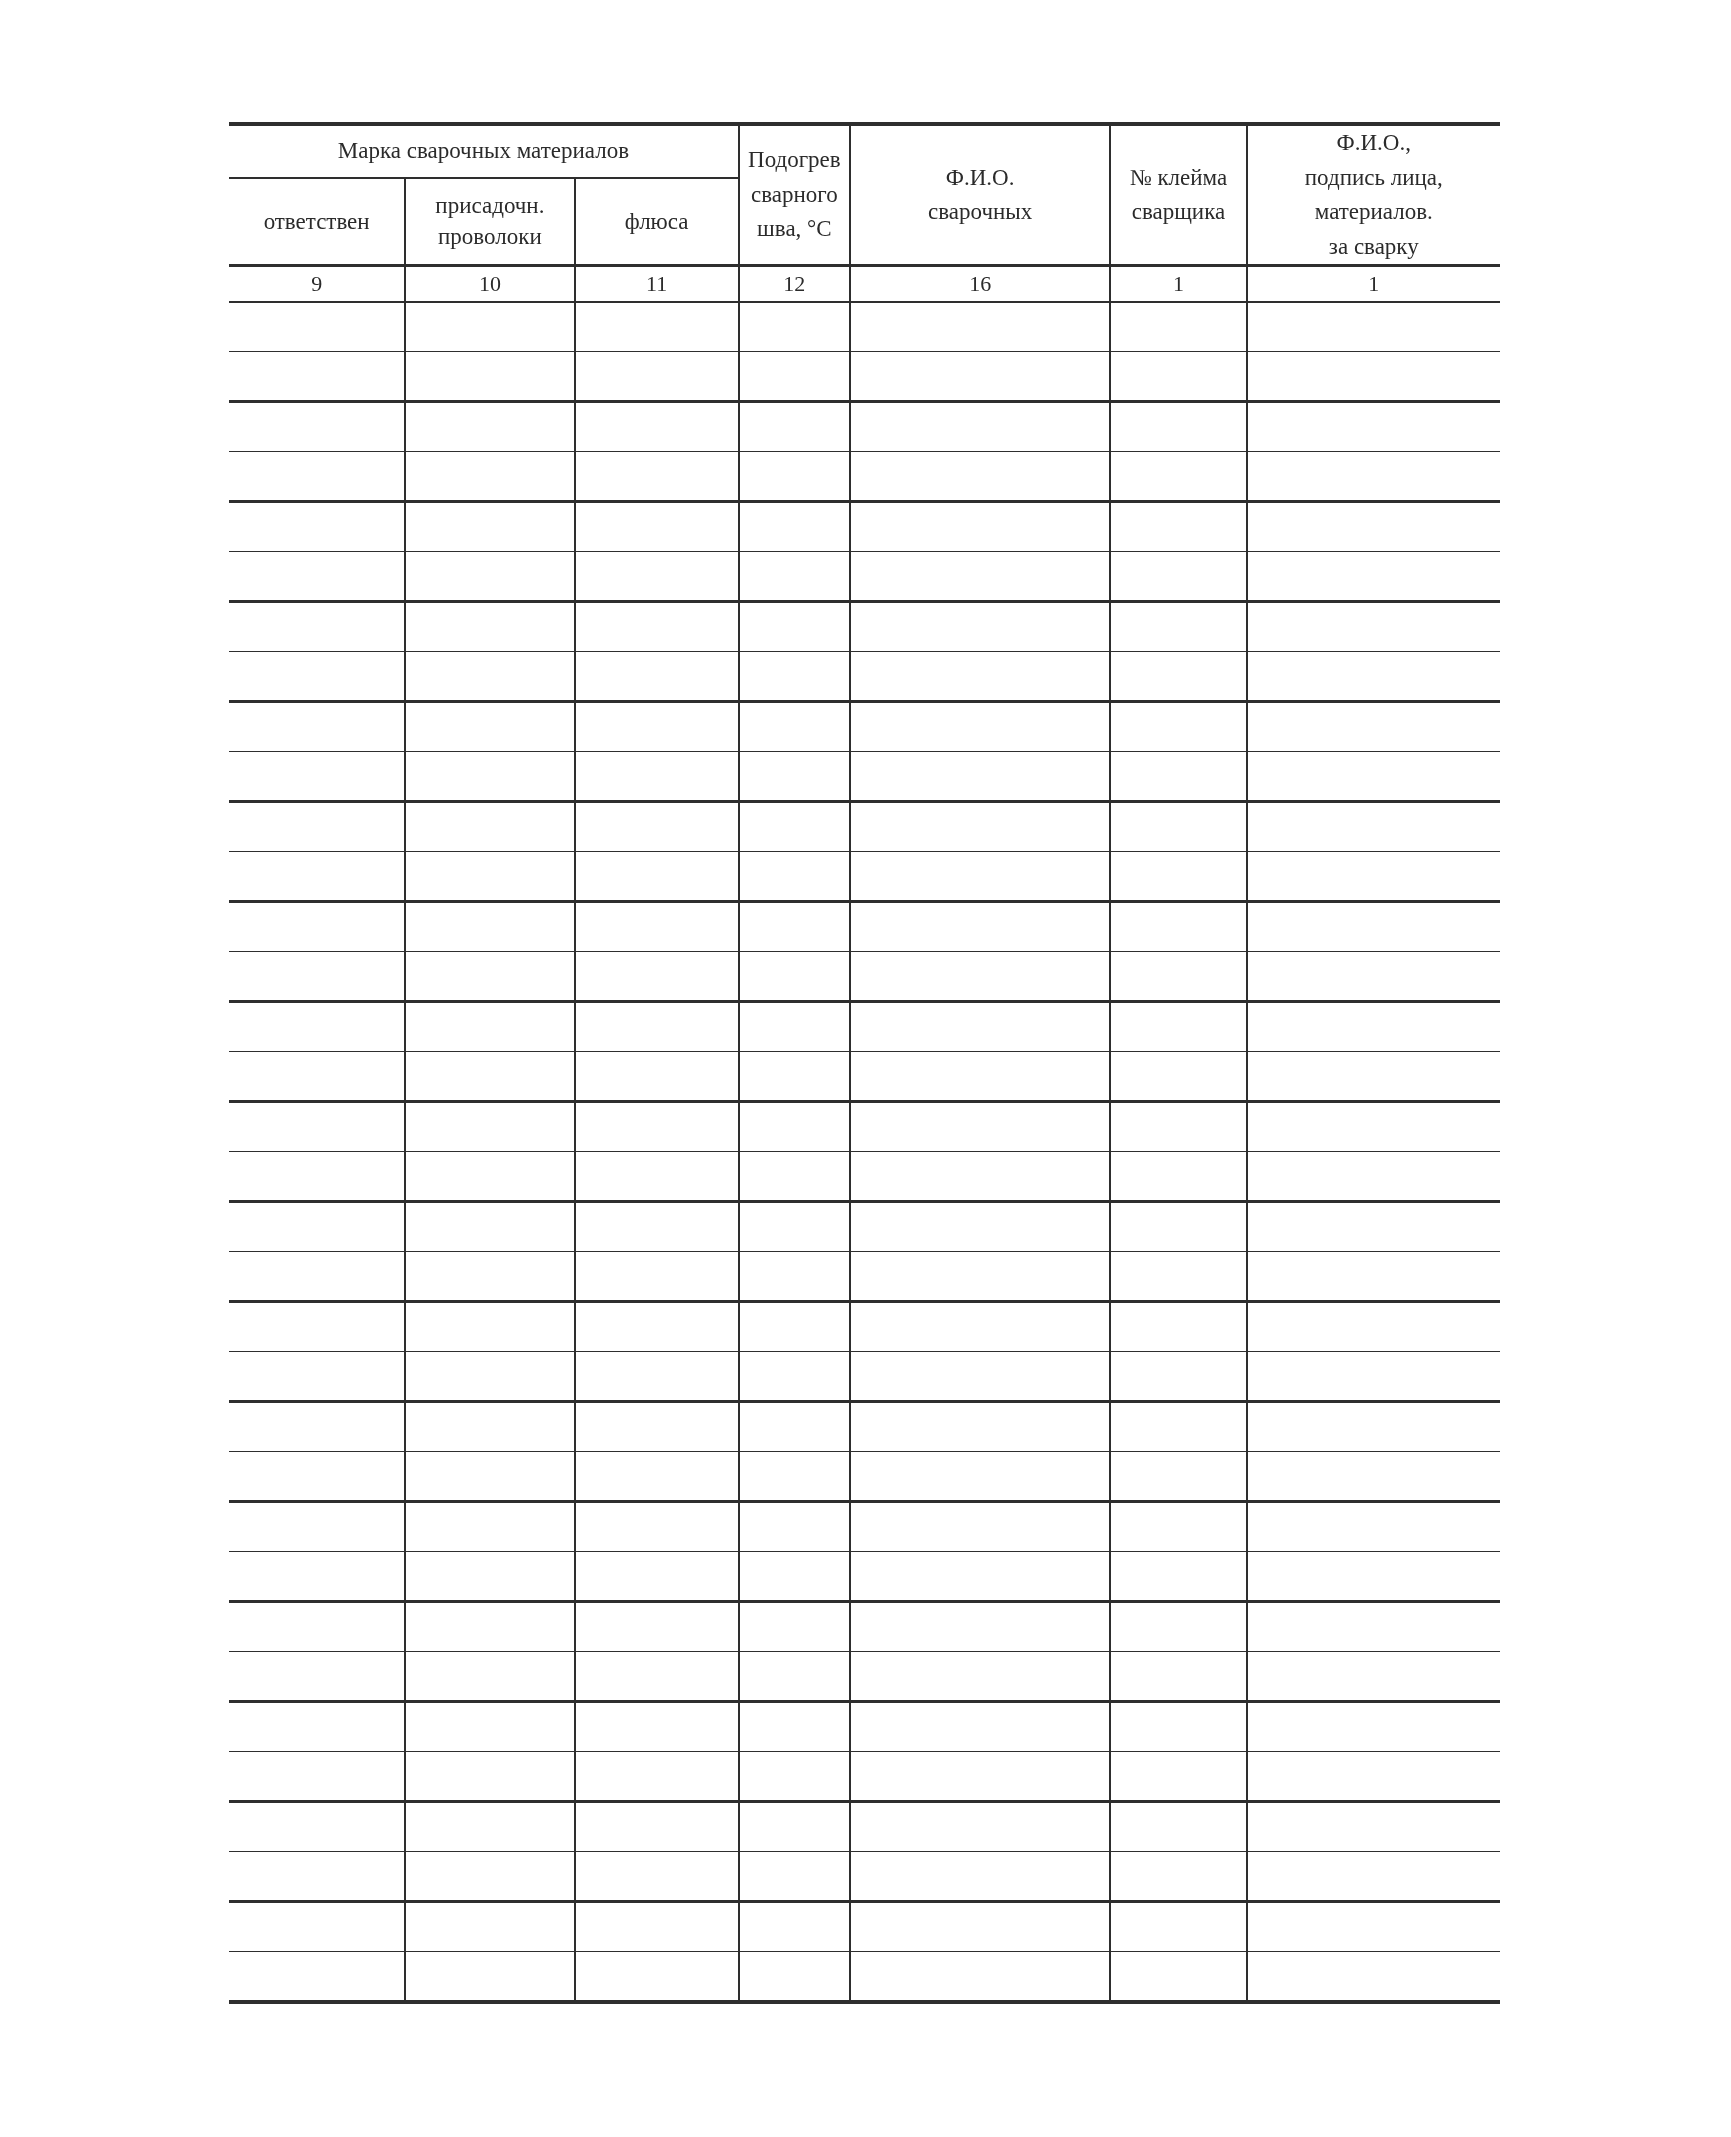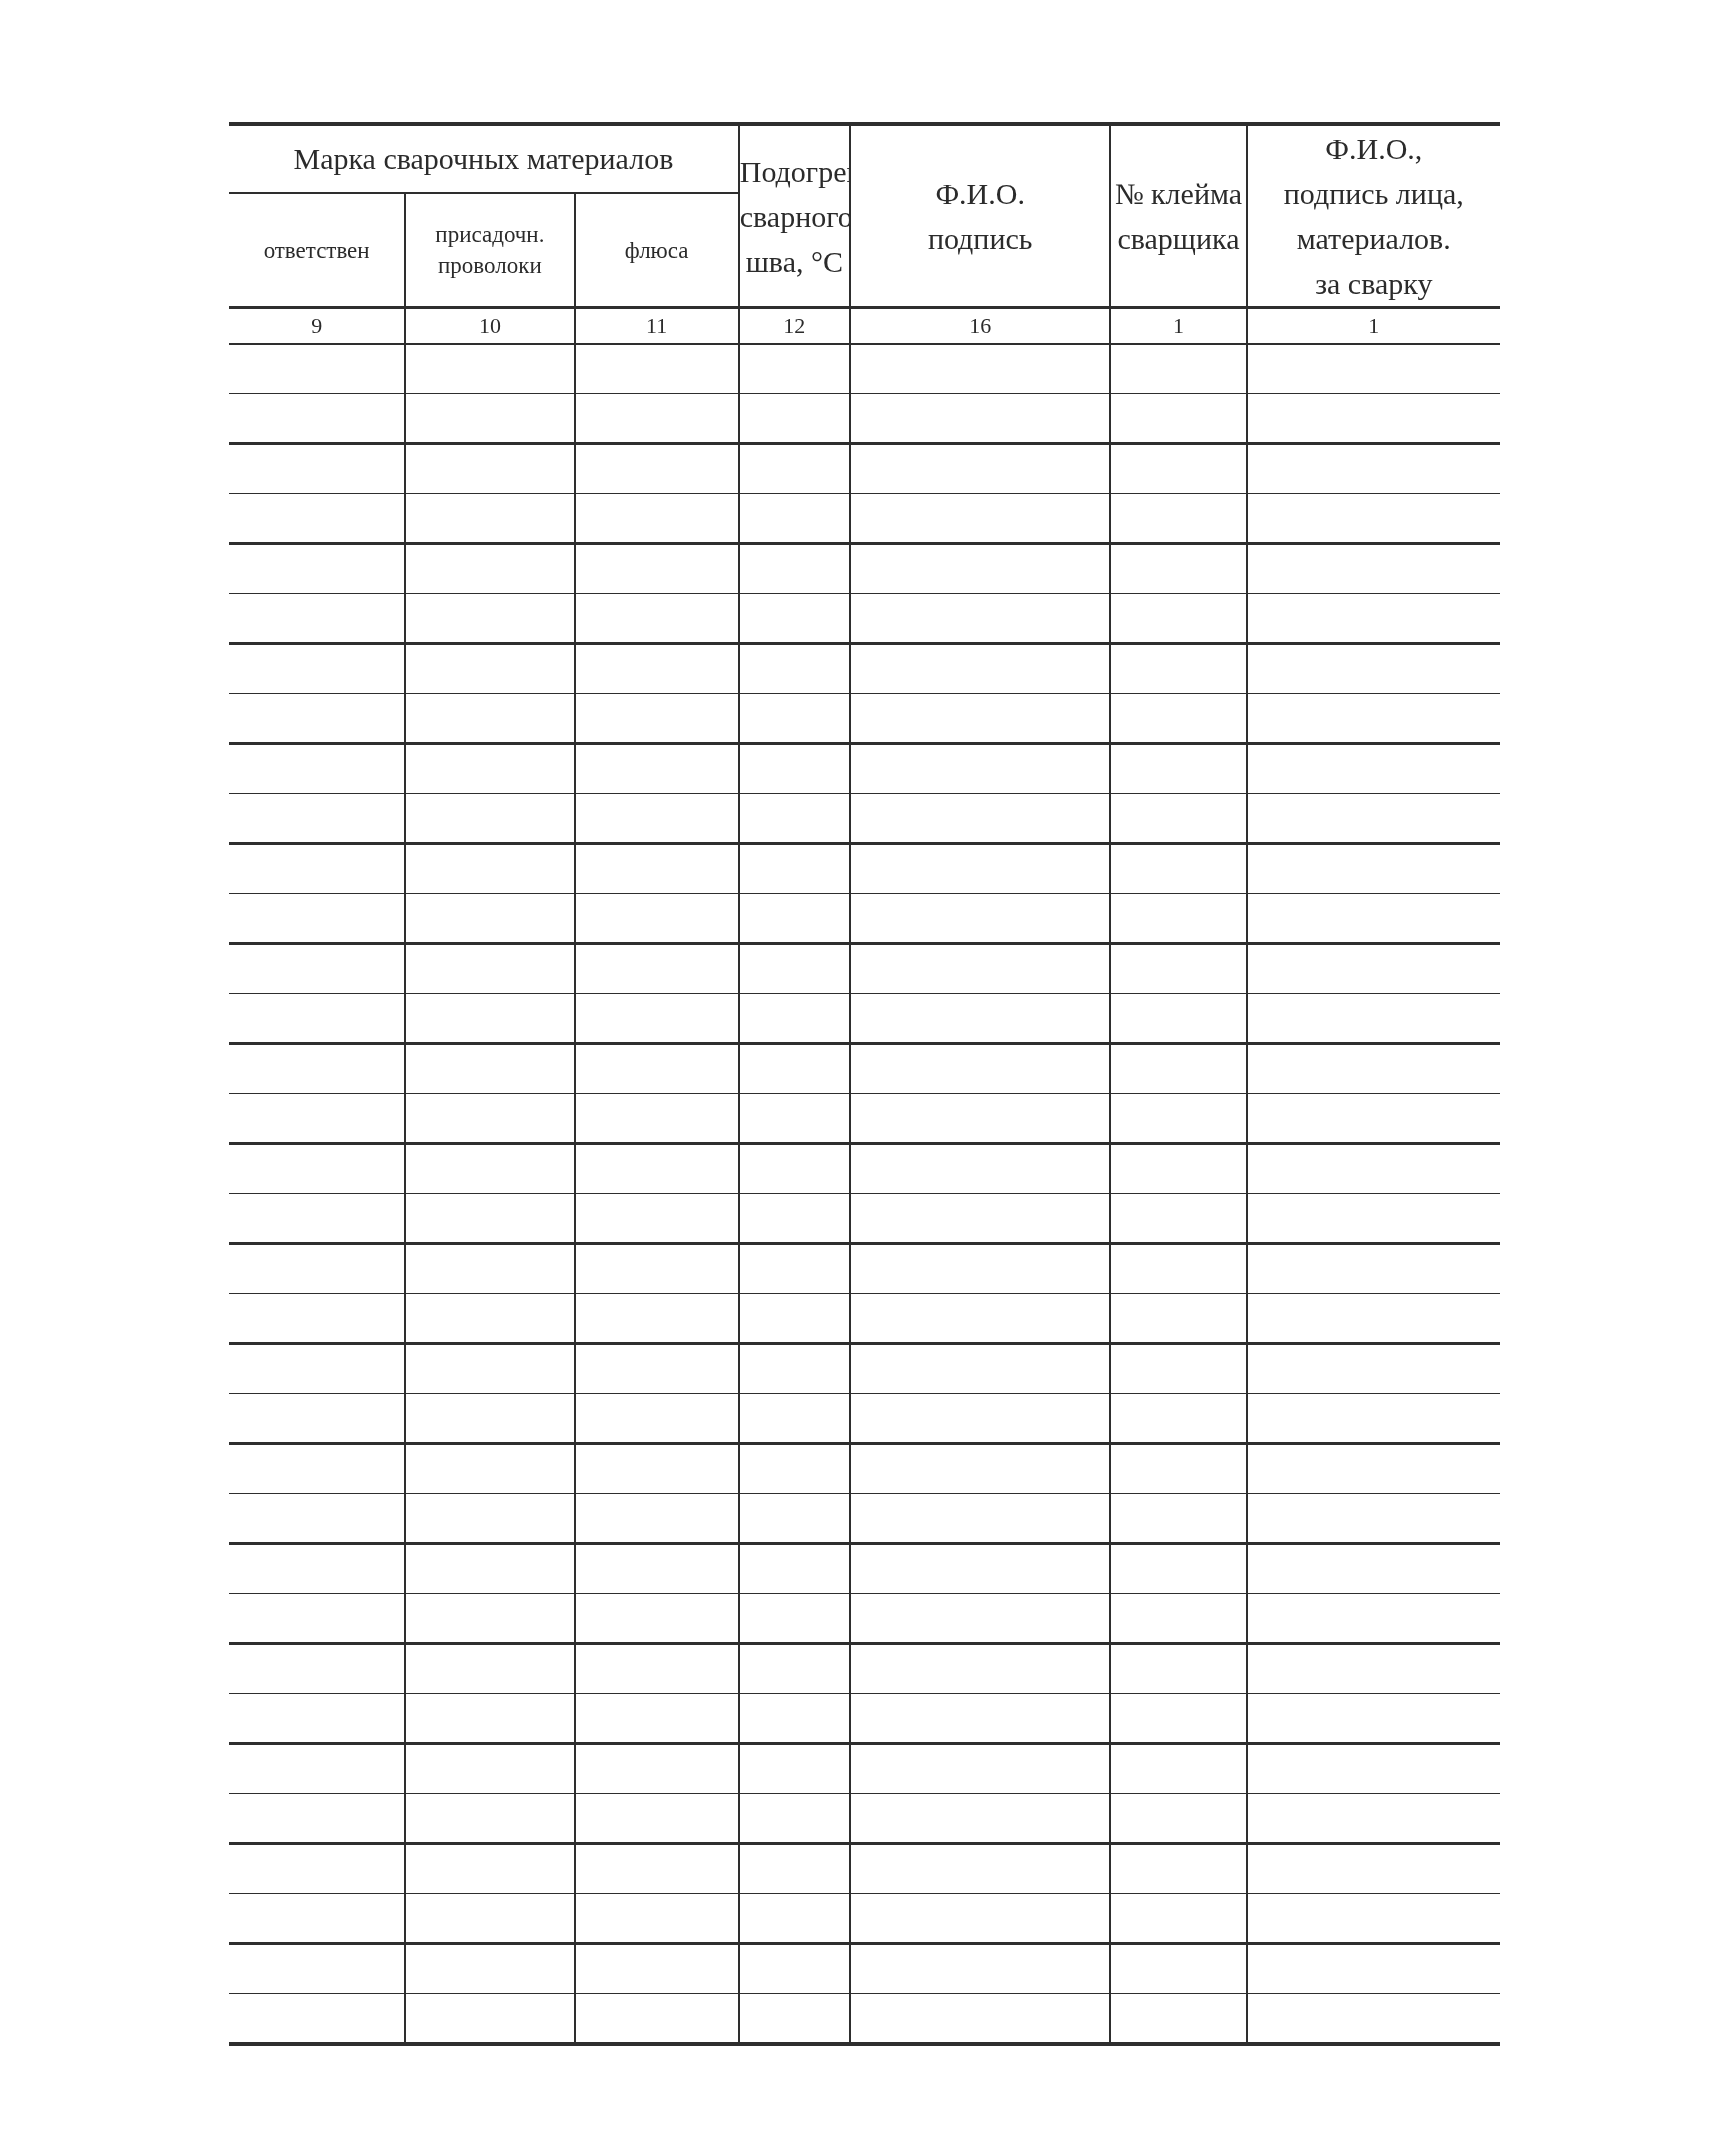--- a/index.html
+++ b/index.html
@@ -32,21 +32,21 @@
     text-align: center;
     vertical-align: middle;
     padding: 0;
     overflow: hidden;
   }
   
   tr > *:last-child { border-right: none; }
   
   tr.subheader-row > th:last-child { border-right: 2.7px solid #2e2e2e; }
 
-  tr.group-row th { height: 53px; font-size: 30px; }
+  tr.group-row th { height: 53px; font-size: 23px; }
   th.group-cell { border-bottom: 2.7px solid #2e2e2e; }
   th.merged-cell {
     border-bottom: 3.7px solid #2e2e2e;
     font-size: 22px;
     line-height: 1.5;
     white-space: pre-line;
   }
   tr.subheader-row th {
     height: 87px;
     font-size: 23px;
@@ -81,21 +81,21 @@
       <col style="width:136px">
       <col style="width:253px">
     </colgroup>
     <thead>
       <tr class="group-row">
         <th colspan="3" class="group-cell">Марка сварочных материалов</th>
         <th rowspan="2" class="merged-cell">Подогрев
 сварного
 шва, °С</th>
         <th rowspan="2" class="merged-cell">Ф.И.О.
-подпись</th>
+сварочных</th>
         <th rowspan="2" class="merged-cell">№ клейма
 сварщика</th>
         <th rowspan="2" class="merged-cell">Ф.И.О.,
 подпись лица,
 материалов.
 за сварку</th>
       </tr>
       <tr class="subheader-row">
         <th>ответствен</th>
         <th>присадочн.

